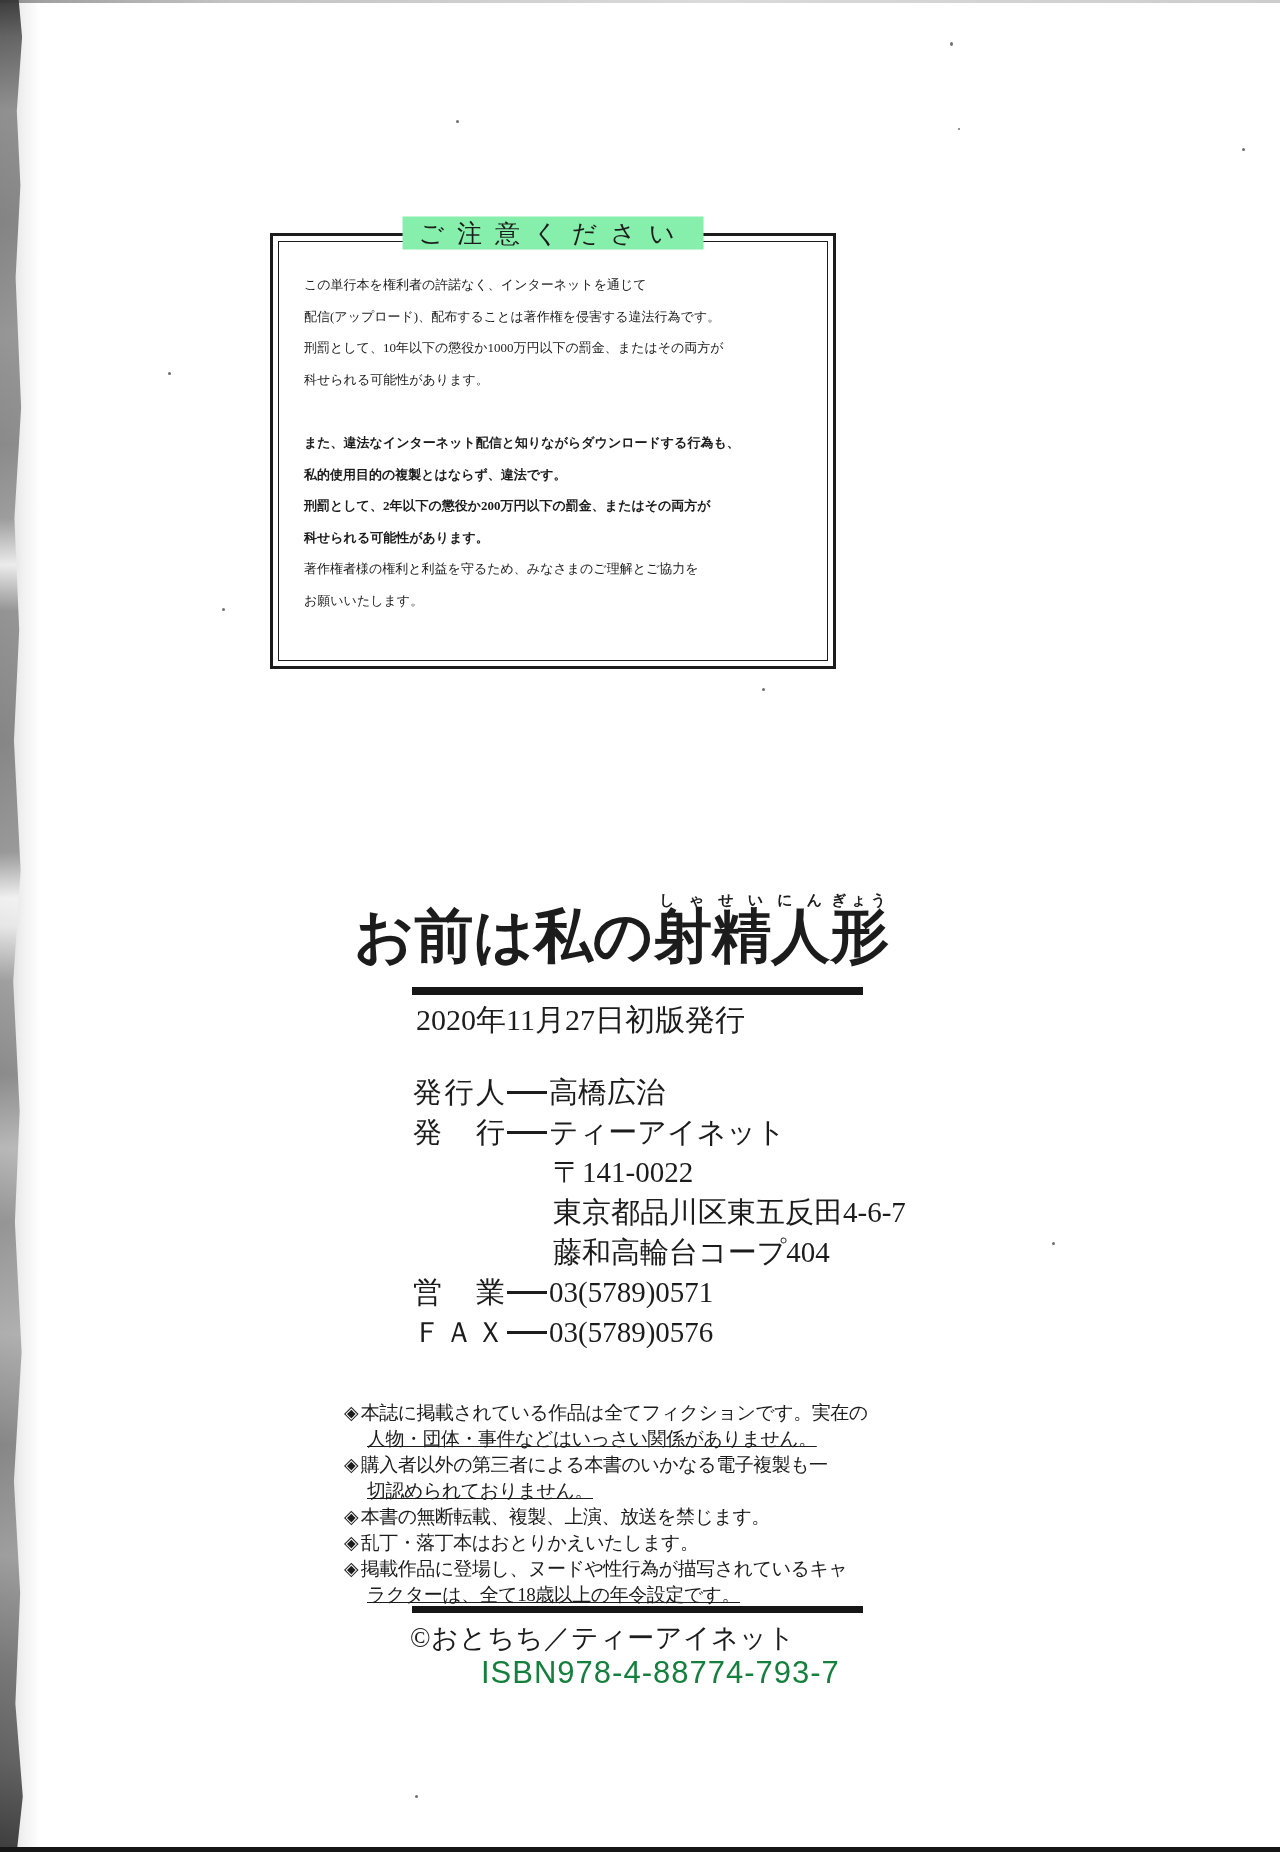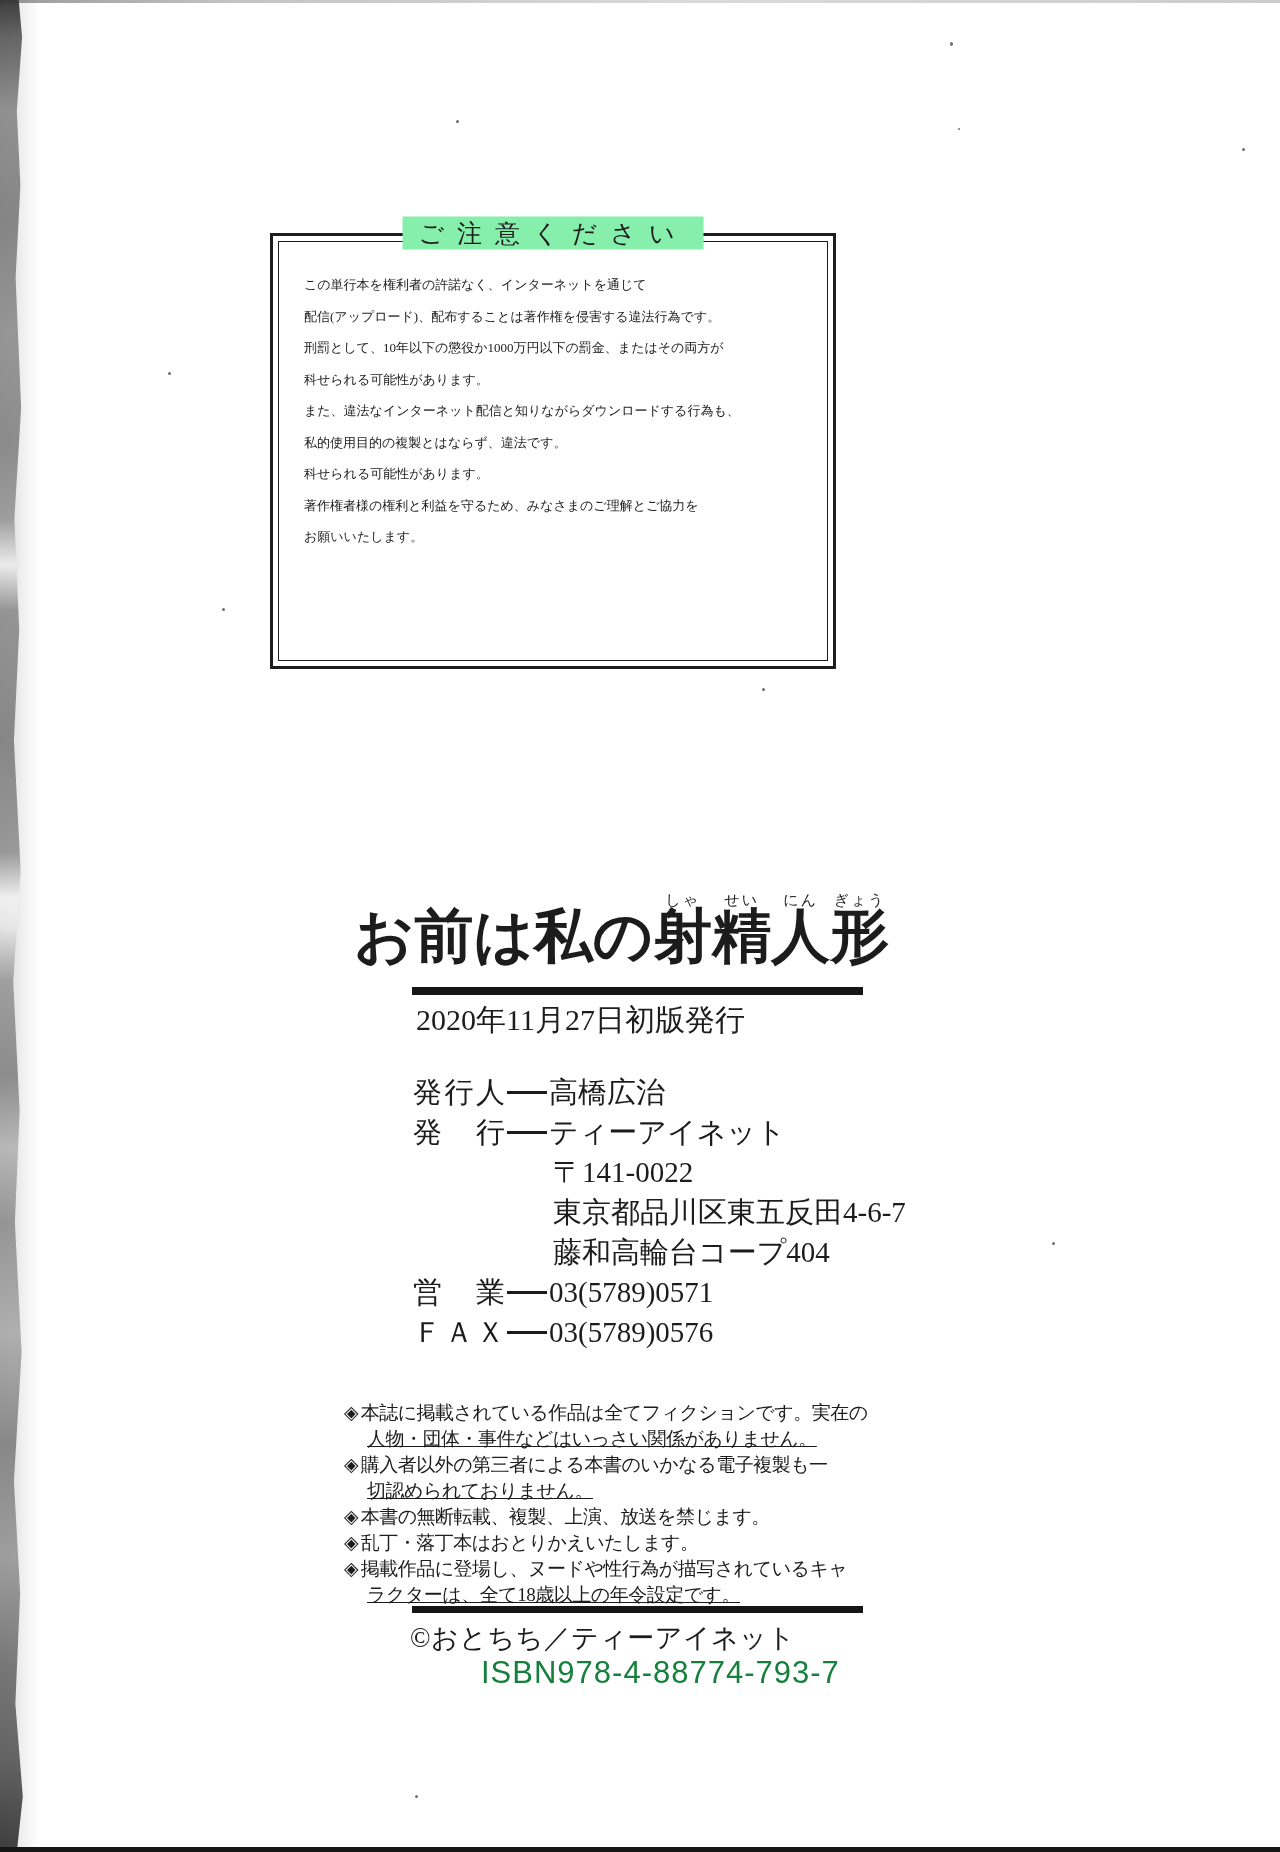--- a/index.html
+++ b/index.html
@@ -45,30 +45,30 @@
     position:absolute;top:5px;left:5px;right:5px;bottom:5px;
     border:1px solid #1c1c1c;box-sizing:border-box;
     padding:27px 18px 0 25px;
   }
   .notice-title{
     position:absolute;top:-3px;left:50%;transform:translate(-50%,-50%);
     background:#86efac;padding:0 16px;z-index:3;white-space:nowrap;
     font-size:25px;letter-spacing:13px;font-weight:500;
   }
   .nline{display:block;font-size:13px;line-height:31.5px;white-space:nowrap;}
-  .npara2{}
+  .npara2{margin-top:32px;font-weight:bold;}
   .npara3{}
 
   
   .book-title{
     position:absolute;left:354px;top:893px;z-index:2;
     font-size:59px;font-weight:bold;white-space:nowrap;line-height:1.2;
   }
   .book-title ruby rt{
-    font-size:15px;font-weight:400;letter-spacing:2px;text-align:center;
+    font-size:15px;font-weight:700;letter-spacing:2px;
   }
 
   
   .rule{position:absolute;background:#161616;z-index:2;}
   .rule-top{left:412px;top:987px;width:451px;height:8px;}
   .rule-bottom{left:412px;top:1606px;width:451px;height:7px;}
 
   
   .edition-date{
     position:absolute;left:416px;top:1000px;z-index:2;
@@ -127,20 +127,21 @@
     <div class="notice-inner">
       <div class="npara1">
         <span class="nline">この単行本を権利者の許諾なく、インターネットを通じて</span>
         <span class="nline">配信(アップロード)、配布することは著作権を侵害する違法行為です。</span>
         <span class="nline">刑罰として、10年以下の懲役か1000万円以下の罰金、またはその両方が</span>
         <span class="nline">科せられる可能性があります。</span>
       </div>
       <div class="npara2">
         <span class="nline">また、違法なインターネット配信と知りながらダウンロードする行為も、</span>
         <span class="nline">私的使用目的の複製とはならず、違法です。</span>
+        <span class="nline">刑罰として、2年以下の懲役か200万円以下の罰金、またはその両方が</span>
         <span class="nline">科せられる可能性があります。</span>
       </div>
       <div class="npara3">
         <span class="nline">著作権者様の権利と利益を守るため、みなさまのご理解とご協力を</span>
         <span class="nline">お願いいたします。</span>
       </div>
     </div>
   </div>
 
   <div class="book-title">

